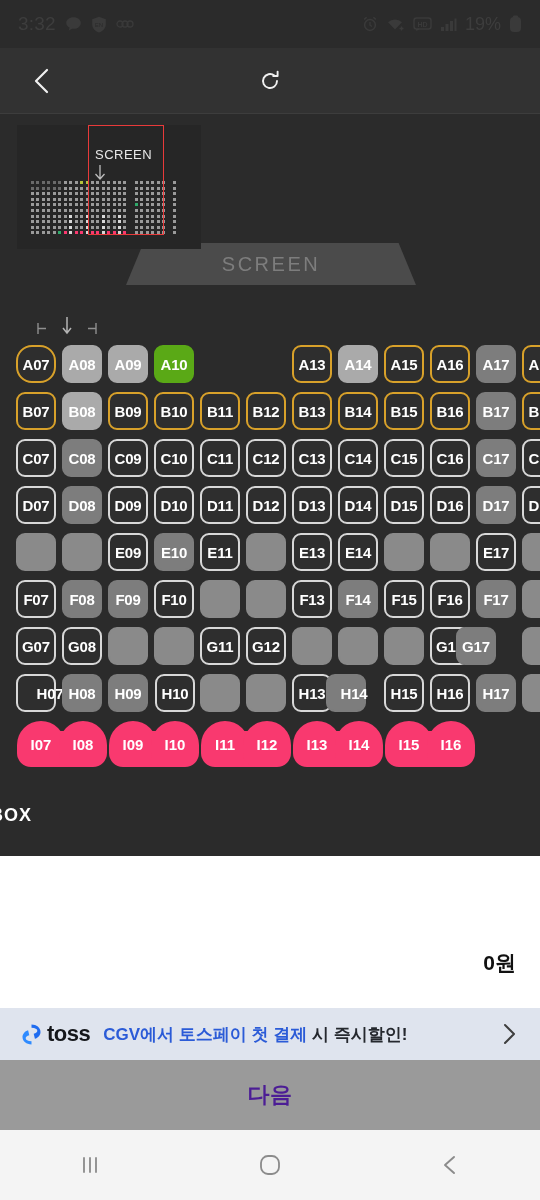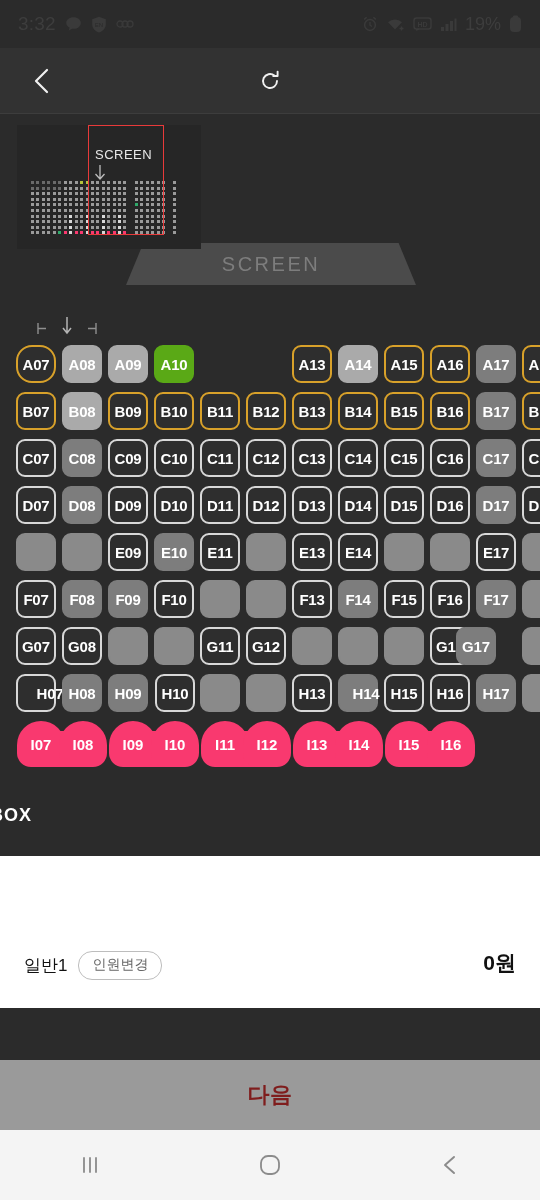--- a/index.html
+++ b/index.html
@@ -118,21 +118,21 @@
   .toss-word { font-size: 22px; font-weight: bold; color: #15171b; letter-spacing: -.5px; }
   .toss-msg { font-size: 17px; font-weight: bold; }
   .toss-msg .hl { color: #2b5bd7; }
   .toss-msg .rest { color: #25282e; }
   .toss-arrow { margin-left: auto; color: #444; }
 
   
   .next-btn {
     position: absolute; top: 1060px; left: 0; width: 540px; height: 70px;
     background: #9a9a9a; display: flex; align-items: center; justify-content: center;
-    color: #7f1d1d; font-size: 22px; font-weight: bold; letter-spacing: .5px;
+    color: #4c1d95; font-size: 22px; font-weight: bold; letter-spacing: .5px;
   }
 
   
   .navbar {
     position: absolute; top: 1130px; left: 0; width: 540px; height: 70px;
     background: #f4f4f4; display: flex; align-items: center; justify-content: space-around;
   }
   .nav-item { width: 110px; height: 70px; display: flex; align-items: center; justify-content: center; }
 </style>
 </head>
@@ -588,21 +588,21 @@
           <div class="seat blank" style="left: 506px;"></div>
         </div>
         <div class="seat-row">
           <div class="seat avail-w" style="left: 0px; padding-left: 28px;">H07</div>
           <div class="seat taken-d" style="left: 46px;">H08</div>
           <div class="seat taken-d" style="left: 92px;">H09</div>
           <div class="seat avail-w" style="left: 139px;">H10</div>
           <div class="seat blank" style="left: 184px;"></div>
           <div class="seat blank" style="left: 230px;"></div>
           <div class="seat avail-w" style="left: 276px;">H13</div>
-          <div class="seat taken-d" style="left: 322px; padding-left: 16px;">H14</div>
+          <div class="seat taken-d" style="left: 310px; padding-left: 16px;">H14</div>
           <div class="seat avail-w" style="left: 368px;">H15</div>
           <div class="seat avail-w" style="left: 414px;">H16</div>
           <div class="seat taken-d" style="left: 460px;">H17</div>
           <div class="seat blank" style="left: 506px;"></div>
         </div>
         <div class="couple-row">
           <div class="couple-bridge" style="left: 25px; width: 42px;"></div>
           <div class="couple-seat" style="left: 1px;">I07</div>
           <div class="couple-seat" style="left: 43px;">I08</div>
           <div class="couple-bridge" style="left: 117px; width: 42px;"></div>
@@ -616,27 +616,42 @@
           <div class="couple-seat" style="left: 319px;">I14</div>
           <div class="couple-bridge" style="left: 393px; width: 42px;"></div>
           <div class="couple-seat" style="left: 369px;">I15</div>
           <div class="couple-seat" style="left: 411px;">I16</div>
         </div>
       </div>
     <div class="box-label">BOX</div>
   </div>
 
   <div class="sheet">
-    <div class="sheet-row">
-      <span class="grade-text">일반1</span>
-      <span class="pill">인원변경</span>
-    </div>
     <div class="price">0원</div>
   </div>
 
+  <div class="toss">
+    <span class="toss-logo">
+      <span style="line-height:0">
+        <svg width="23" height="23" viewBox="0 0 23 23">
+            <path d="M11.5 1.5c5 0 9 3.2 9 7.4 0 3.1-2.3 5.8-5.6 6.9l-1.2-5.1c2.4-.5 3.6-1.6 3.6-2.9 0-1.6-2-3-5.8-3z" fill="#1f6cf0"></path>
+            <path d="M11.5 21.5c-5 0-9-3.2-9-7.4 0-3.1 2.3-5.8 5.6-6.9l1.2 5.1c-2.4.5-3.6 1.6-3.6 2.9 0 1.6 2 3 5.8 3z" fill="#2f8bff"></path>
+          </svg>
+      </span>
+      <span class="toss-word">toss</span>
+    </span>
+    <span class="toss-msg">
+      <span class="hl">CGV에서 토스페이 첫 결제</span><span class="rest"> 시 즉시할인!</span>
+    </span>
+    <span class="toss-arrow" style="line-height:0">
+      <svg width="22" height="24" viewBox="0 0 22 24">
+          <path d="M7 3l9 9-9 9" stroke="#3e3e3e" stroke-width="2" fill="none" stroke-linecap="round" stroke-linejoin="round"></path>
+        </svg>
+    </span>
+  </div>
 
   <div class="next-btn">다음</div>
 
   <div class="navbar">
     <div class="nav-item">
       <svg width="28" height="28" viewBox="0 0 28 28">
           <path d="M8 7v14M14 7v14M20 7v14" stroke="#8b8b8b" stroke-width="1.8" stroke-linecap="round"></path>
         </svg>
     </div>
     <div class="nav-item">

